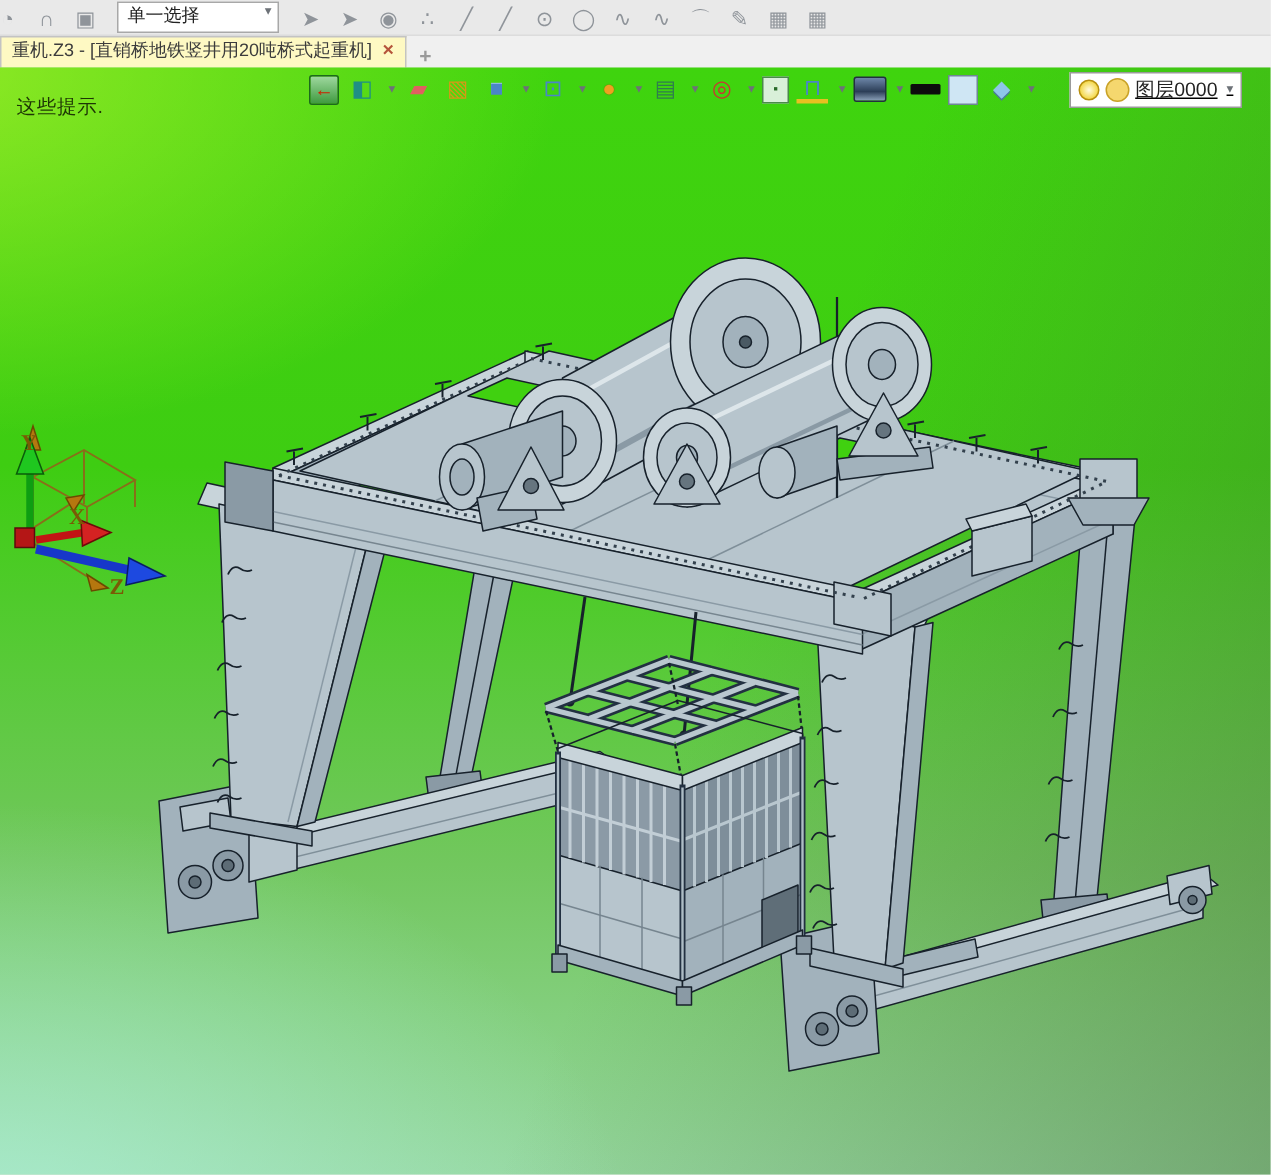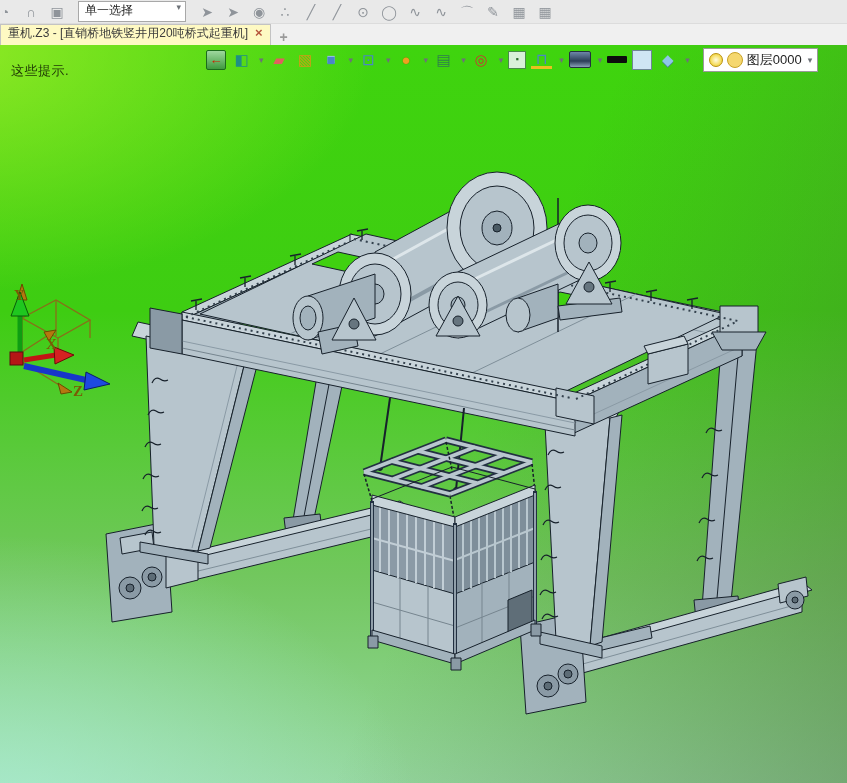--- a/index.html
+++ b/index.html
@@ -38,21 +38,21 @@
   .ci.cubei{color:#4a86c8;}
   .ci.sphere{color:#efA020;text-shadow:0 0 1px #8a5a00;}
   .ci.clip{color:#2f7d4f;}
   .ci.target{color:#cc3333;font-weight:bold;}
   .ci.sbox{background:#d9f0d9;border:1px solid #4a8a4a;color:#2a6a2a;font-size:9px;width:16px;height:16px;}
   .ci.section{color:#4a86c8;border-bottom:3px solid #e8c020;height:16px;}
   .ci.monitor{width:20px;height:15px;background:linear-gradient(#6d86a8,#2c3e57 60%,#8aa0b8);border:1px solid #23303f;border-radius:2px;}
   .ci.bar{width:20px;height:7px;background:#0c0c0c;border-radius:1px;}
   .ci.swatch{width:18px;height:18px;background:#cfe6f4;border:1px solid #6f8696;}
   .ci.wedge{color:#8ec6e8;text-shadow:0 1px 0 #4a7a9a;}
-  .layer-combo{height:22px;background:#fff;border:1px solid #9a9a9a;display:inline-flex;align-items:center;gap:4px;padding:0 5px;margin-left:8px;}
+  .layer-combo{height:22px;background:#fff;border:1px solid #9a9a9a;display:inline-flex;align-items:center;gap:4px;padding:0 5px;margin-left:18px;text-decoration:underline;}
   .bulb{width:12px;height:12px;border-radius:50%;background:radial-gradient(#fffbe0,#f4d84a 70%,#d8ae20);border:1px solid #b89010;display:inline-block;}
   .layerdot{width:14px;height:14px;border-radius:50%;background:#f5d76e;border:1px solid #c9a227;display:inline-block;}
   .layer-label{font-size:13px;color:#222;}
   svg{display:block;}
 </style>
 </head>
 <body>
 
 <div class="app">
 

